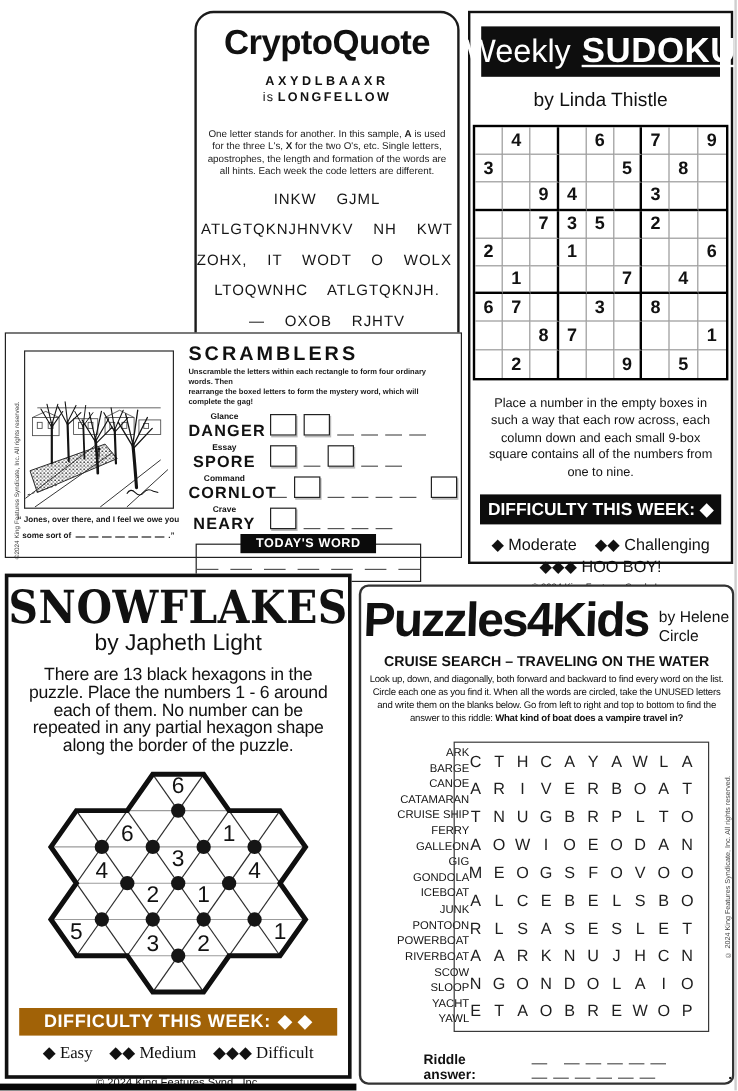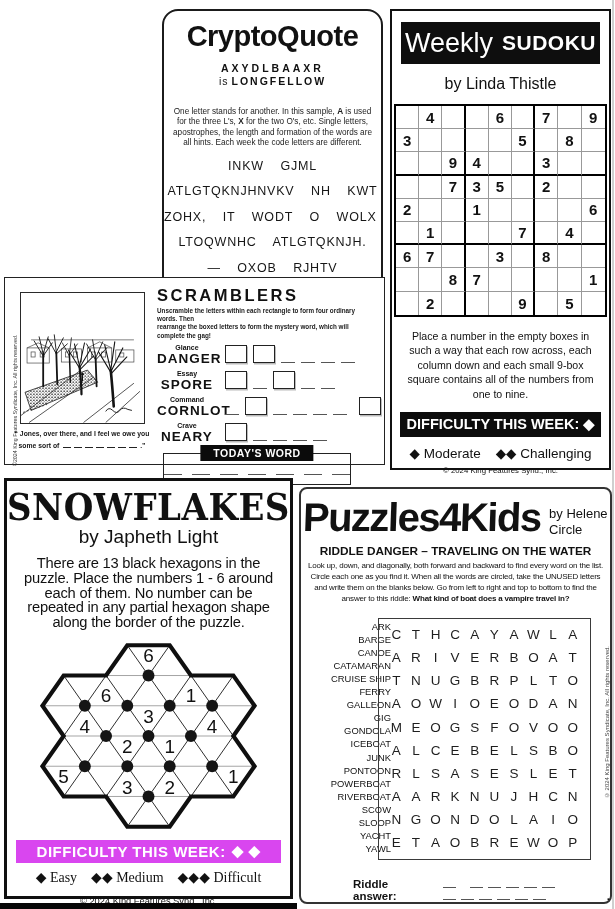--- a/index.html
+++ b/index.html
@@ -15,21 +15,21 @@
   .cq-s2 b{letter-spacing:2px;margin-left:3px;}
   .cq-instr{margin:20px 9px 0;font-size:8.2px;line-height:10.4px;color:#1c1c1c;}
   .cq-lines{margin-top:5px;}
   .cq-line{font-size:12.5px;line-height:25.5px;letter-spacing:0.8px;word-spacing:4px;white-space:pre;color:#161616;}
   .cq-copy{margin-top:2px;font-size:7.6px;color:#222;}
 
   
   #sudoku{left:390px;top:9px;width:221px;height:461px;border:2.5px solid #111;text-align:center;}
   .sd-header{margin:11px 9px 0;background:#0e0e0e;color:#fff;height:42px;display:flex;align-items:center;justify-content:center;gap:9px;}
   .sd-light{font-size:27px;font-weight:400;}
-  .sd-bold{font-size:21px;font-weight:bold;letter-spacing:0.5px;}
+  .sd-bold{font-size:29px;font-weight:bold;letter-spacing:0.5px;text-decoration:underline;}
   .sd-byline{margin-top:11px;font-size:16px;}
   .sd-grid{width:209px;margin:11px auto 0;display:grid;grid-template-columns:repeat(9,23.2px);grid-auto-rows:23.2px;border:2.2px solid #000;box-sizing:content-box;background:#fff;}
   .sd-cell{display:flex;align-items:center;justify-content:center;font-size:15px;font-weight:bold;box-sizing:border-box;}
   .sd-instr{margin:12px 11px 0;font-size:10.6px;line-height:14.6px;}
   .sd-diff{margin:10px 8px 0;background:#0c0c0c;color:#fff;font-weight:bold;font-size:14.5px;height:25px;display:flex;align-items:center;justify-content:center;white-space:pre;}
   .sd-leg1{margin-top:8px;font-size:13.5px;white-space:pre;}
   .sd-leg2{margin-top:3px;font-size:13.5px;}
   .sd-copy{margin-top:5px;font-size:7.8px;}
 
   
@@ -55,21 +55,21 @@
   .sc-today-label{position:absolute;top:-9px;left:50%;transform:translateX(-50%);background:#0b0b0b;color:#fff;font-weight:bold;font-size:10.5px;padding:2px 13px;letter-spacing:0.5px;white-space:nowrap;}
   .sc-today-blanks{display:flex;justify-content:center;gap:10px;padding-top:19px;}
   .scr-blank2{width:19px;height:1px;border-bottom:1.6px solid #555;}
 
   
   #snow{left:4px;top:478px;width:289px;height:421px;border:3px solid #101010;text-align:center;}
   .sf-title{margin-top:11px;font-size:34px;line-height:31px;font-weight:bold;font-family:"DejaVu Serif",serif;transform:scaleY(1.12);letter-spacing:0.5px;}
   .sf-byline{margin-top:3px;font-size:19px;}
   .sf-instr{margin:8px 9px 0;font-size:14.7px;line-height:14.8px;letter-spacing:-0.2px;}
   #sf-svg{display:block;margin:4px auto 0;}
-  .sf-diff{margin:2px 9px 0;background:#d946ef;color:#fff;font-weight:bold;font-size:15px;height:23px;display:flex;align-items:center;justify-content:center;gap:6px;letter-spacing:0.5px;}
+  .sf-diff{margin:2px 9px 0;background:#a16207;color:#fff;font-weight:bold;font-size:15px;height:23px;display:flex;align-items:center;justify-content:center;gap:6px;letter-spacing:0.5px;}
   .sf-leg{margin-top:6px;font-size:14px;white-space:pre;font-family:Liberation Serif, serif;}
   .sf-copy{margin-top:10px;font-size:9.3px;}
 
   
   #p4k{left:299px;top:487px;width:313px;height:417px;border:2px solid #333;border-radius:8px;}
   .p4-header{display:flex;justify-content:center;align-items:flex-start;gap:8px;margin-top:8px;}
   .p4-title{font-size:40px;font-weight:bold;letter-spacing:-1.5px;line-height:40px;transform:skewX(-2deg);}
   .p4-byline{font-size:13px;line-height:15.5px;margin-top:9px;text-align:left;}
   .p4-heading{margin-top:7px;text-align:center;font-size:11.8px;font-weight:bold;}
   .p4-instr{margin:3px 7px 0;font-size:8px;line-height:10.9px;text-align:center;letter-spacing:-0.2px;}
@@ -193,20 +193,21 @@
         <div class="sd-cell" style="border-right: 1px solid rgb(153, 153, 153); border-bottom: none;"></div>
         <div class="sd-cell" style="border-right: 1px solid rgb(153, 153, 153); border-bottom: none;"></div>
         <div class="sd-cell" style="border-right: 2.2px solid rgb(0, 0, 0); border-bottom: none;">9</div>
         <div class="sd-cell" style="border-right: 1px solid rgb(153, 153, 153); border-bottom: none;"></div>
         <div class="sd-cell" style="border-right: 1px solid rgb(153, 153, 153); border-bottom: none;">5</div>
         <div class="sd-cell" style="border-right: none; border-bottom: none;"></div>
       </div>
     <div class="sd-instr">Place a number in the empty boxes in such a way that each row across, each column down and each small 9-box square contains all of the numbers from one to nine.</div>
     <div class="sd-diff">DIFFICULTY THIS WEEK: ◆</div>
     <div class="sd-leg1">◆ Moderate    ◆◆ Challenging</div>
+    <div class="sd-leg2">◆◆◆ HOO BOY!</div>
     <div class="sd-copy">© 2024 King Features Synd., Inc.</div>
   </section>
 
   <section id="scram">
     <div class="sc-side-copy">©2024 King Features Syndicate, Inc.  All rights reserved.</div>
     <div class="sc-cartoon">
       <svg viewBox="0 0 122 128">
         <defs>
           <pattern id="sp" width="3" height="3" patternUnits="userSpaceOnUse">
             <circle cx="0.8" cy="0.9" r="0.65" fill="#181818"></circle>
@@ -399,21 +400,21 @@
   </section>
 
   <section id="p4k">
     <div class="p4-header">
       <div class="p4-title">Puzzles4Kids</div>
       <div class="p4-byline">
         <div>by Helene</div>
         <div>Circle</div>
       </div>
     </div>
-    <div class="p4-heading">RIDDLE DANGER – TRAVELING ON THE WATER</div>
+    <div class="p4-heading">CRUISE SEARCH – TRAVELING ON THE WATER</div>
     <div class="p4-instr"><span>Look up, down, and diagonally, both forward and backward to find every word on the list. Circle each one as you find it. When all the words are circled, take the UNUSED letters and write them on the blanks below.  Go from left to right and top to bottom to find the answer to this riddle: </span><b>What kind of boat does a vampire travel in?</b></div>
     <div class="p4-content">
       <div class="p4-words">
           <div class="p4-word">ARK</div>
           <div class="p4-word">BARGE</div>
           <div class="p4-word">CANOE</div>
           <div class="p4-word">CATAMARAN</div>
           <div class="p4-word">CRUISE SHIP</div>
           <div class="p4-word">FERRY</div>
           <div class="p4-word">GALLEON</div>

